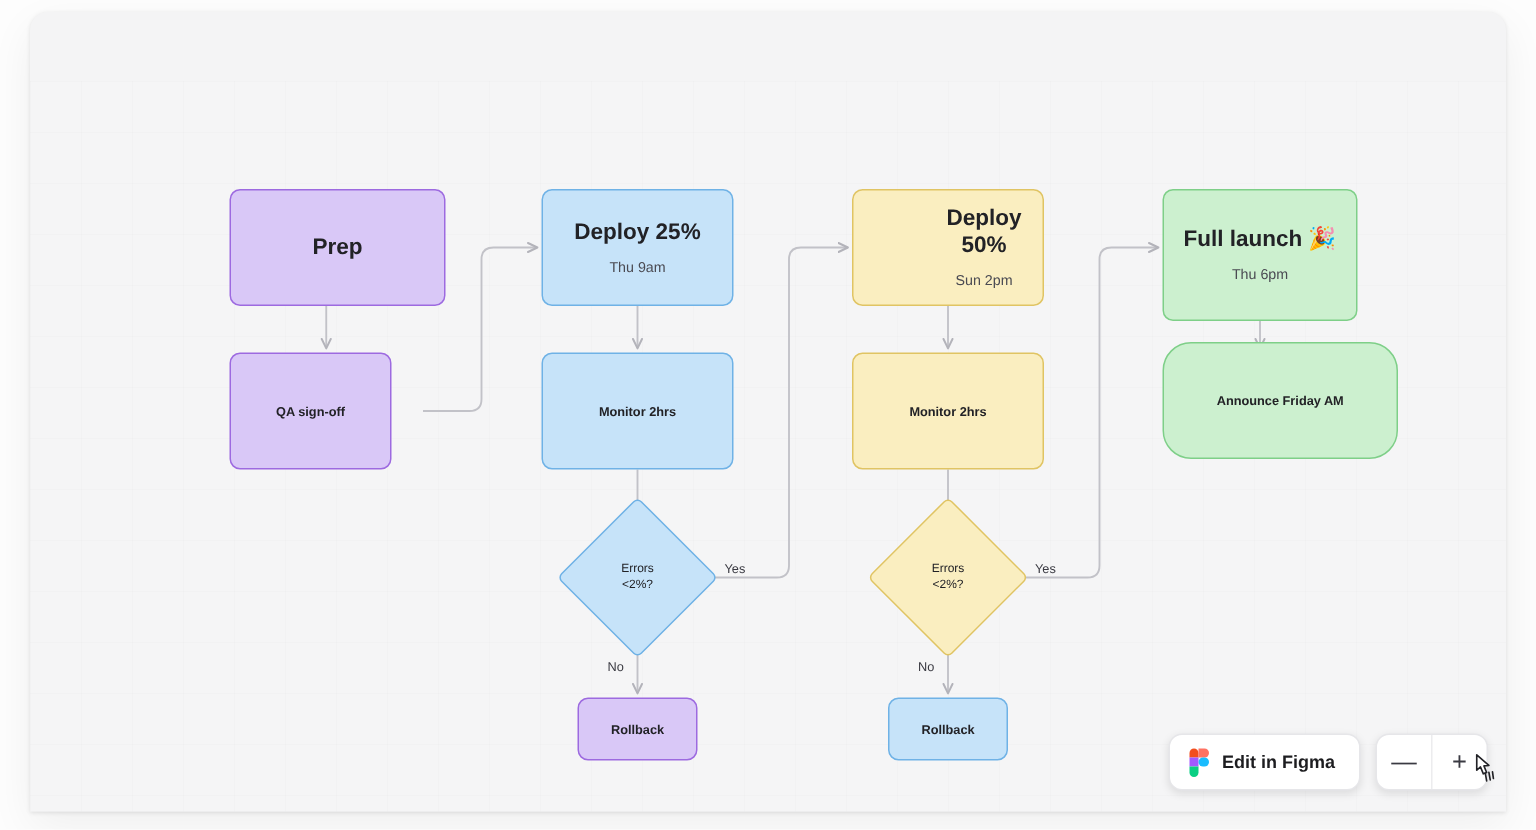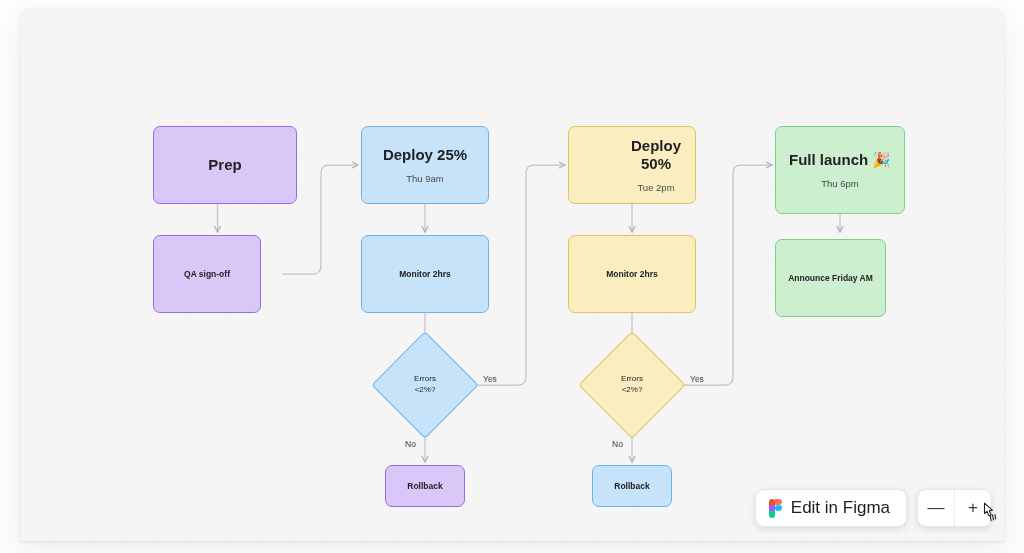--- a/index.html
+++ b/index.html
@@ -164,22 +164,22 @@
     border: 1px solid #e6e6e9;
     border-radius: 9px;
     box-shadow: 0 2px 6px rgba(0,0,0,0.10);
     display: flex;
     align-items: center;
     padding: 0 16px 0 13px;
     gap: 9px;
     cursor: pointer;
   }
   .edit-figma-btn .lbl {
-    font-size: 17px;
-    font-weight: normal;
+    font-size: 12px;
+    font-weight: bold;
     color: #1d1d20;
   }
   .zoom-group {
     height: 36px;
     background: #ffffff;
     border: 1px solid #e6e6e9;
     border-radius: 9px;
     box-shadow: 0 2px 6px rgba(0,0,0,0.10);
     display: flex;
     align-items: stretch;
@@ -268,21 +268,21 @@
         <div>Errors</div>
         <div>&lt;2%?</div>
       </div>
 
       <div class="node purple small" style="left:365px;top:411px;width:80px;height:42px;">
         <div class="n-title">Rollback</div>
       </div>
 
       <div class="node yellow big" style="left:548px;top:72px;width:128px;height:78px;padding-left:48px;">
         <div class="n-title">Deploy 50%</div>
-        <div class="n-sub">Tue 2pm</div>
+        <div class="n-sub">Sun 2pm</div>
       </div>
 
       <div class="node yellow small" style="left:548px;top:181px;width:128px;height:78px;">
         <div class="n-title">Monitor 2hrs</div>
       </div>
 
       <div class="diamond yellow" style="left:574px;top:293px;width:76px;height:76px;"></div>
       <div class="diamond-label" style="left:574px;top:320px;width:76px;">
         <div>Errors</div>
         <div>&lt;2%?</div>
@@ -290,21 +290,21 @@
 
       <div class="node blue small" style="left:572px;top:411px;width:80px;height:42px;">
         <div class="n-title">Rollback</div>
       </div>
 
       <div class="node green big" style="left:755px;top:72px;width:130px;height:88px;">
         <div class="n-title">Full launch 🎉</div>
         <div class="n-sub">Thu 6pm</div>
       </div>
 
-      <div class="node green small" style="left:755px;top:185px;width:111px;height:78px;">
+      <div class="node green small" style="left:755px;top:174px;width:157px;height:78px;border-radius:19px;">
         <div class="n-title">Announce Friday AM</div>
       </div>
 
       <div class="edge-label" style="left:463px;top:320px;">Yes</div>
       <div class="edge-label" style="left:385px;top:385px;">No</div>
       <div class="edge-label" style="left:670px;top:320px;">Yes</div>
       <div class="edge-label" style="left:592px;top:385px;">No</div>
 
       <div class="toolbar">
         <div class="edit-figma-btn">

